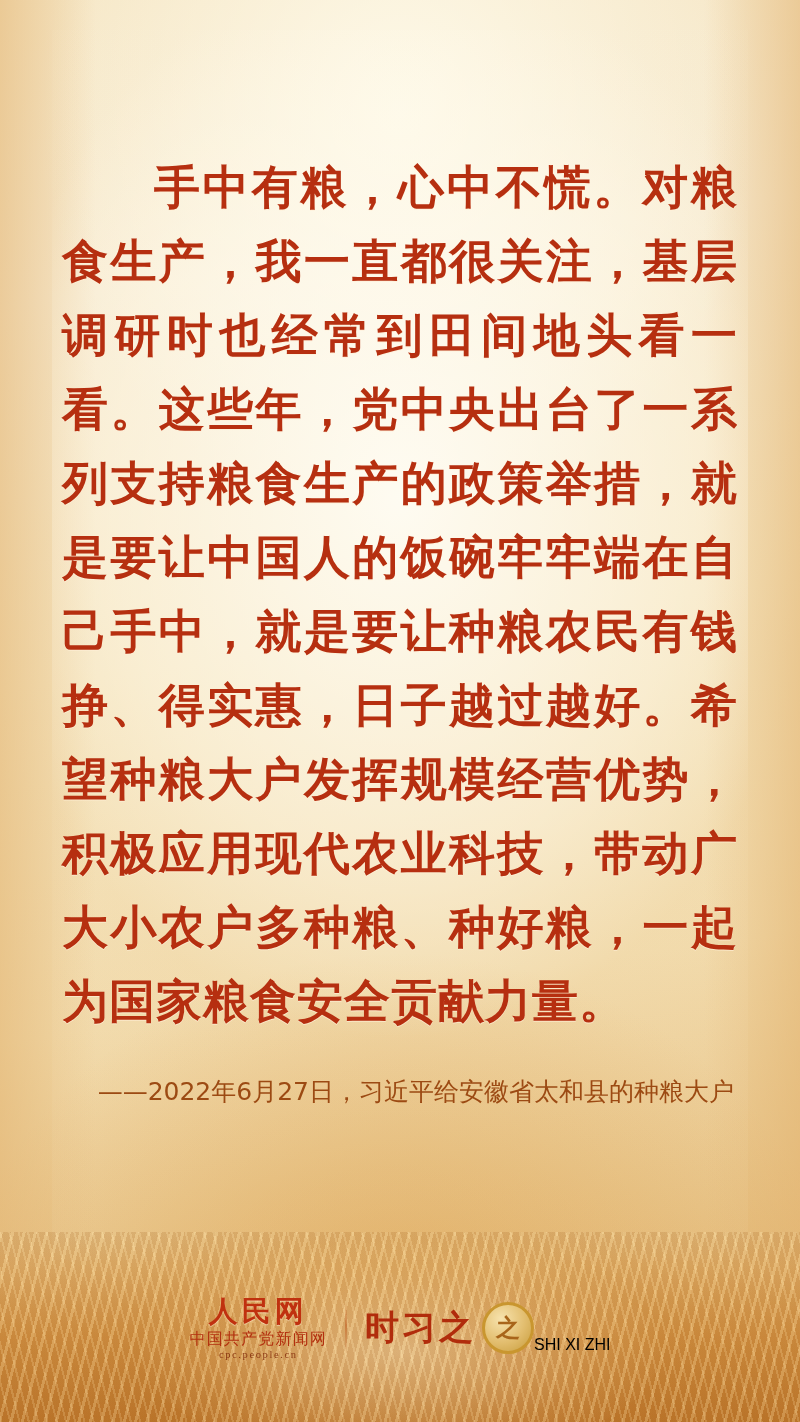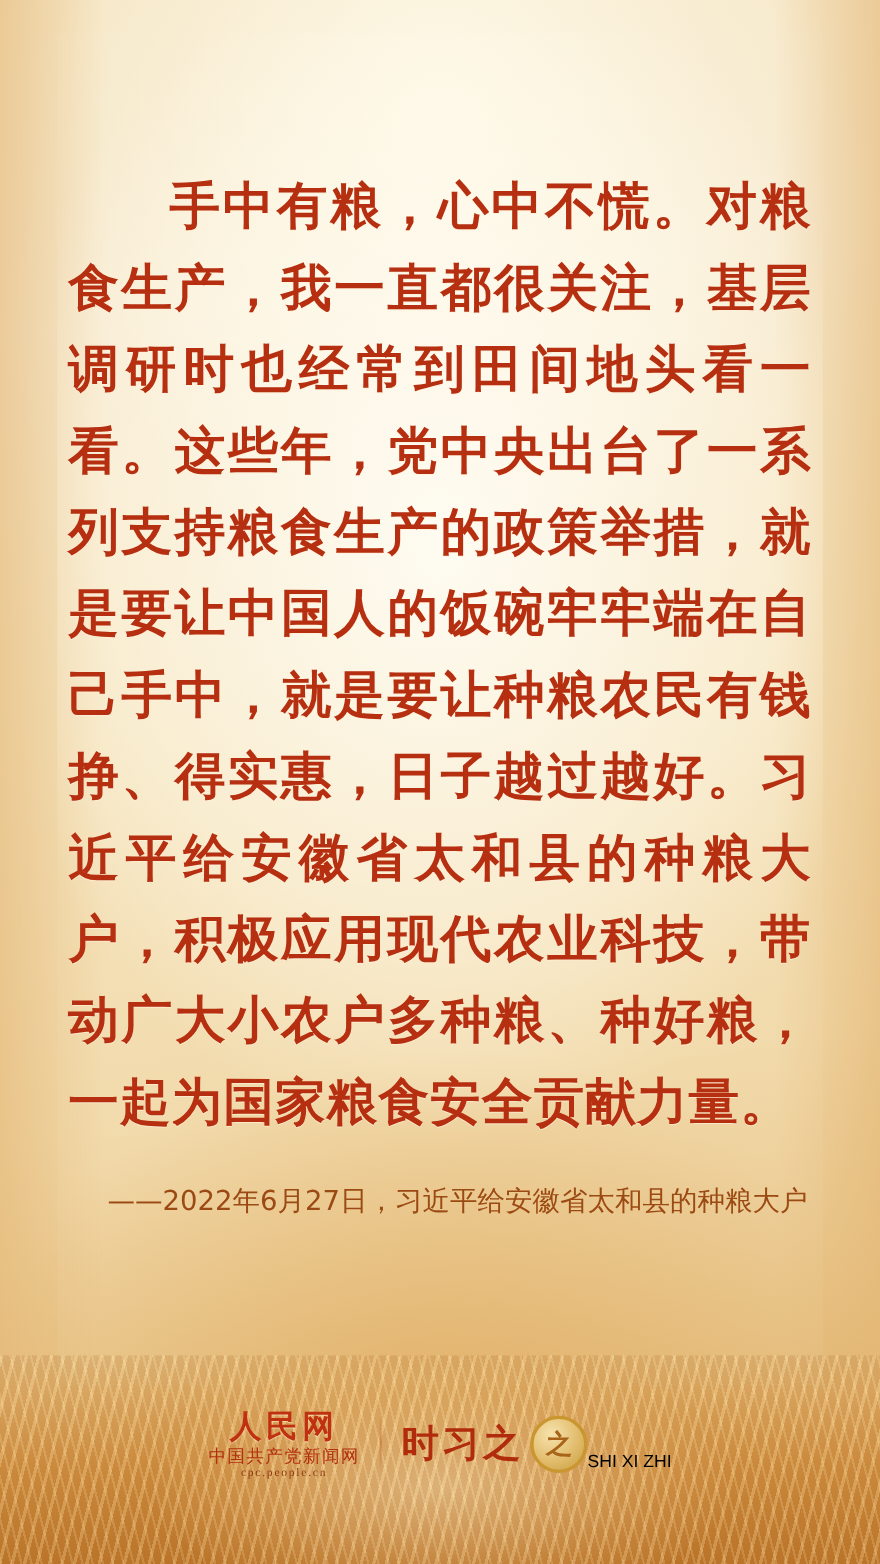--- a/index.html
+++ b/index.html
@@ -109,21 +109,21 @@
     width: 520px;
     height: 220px;
     border-radius: 50%;
     background: radial-gradient(ellipse at center, rgba(255,240,205,0.55) 0%, rgba(255,225,170,0.12) 55%, rgba(255,225,170,0) 75%);
   }
 
   
   .footer {
     position: absolute;
     left: 0;
-    bottom: 77px;
+    bottom: 62px;
     width: 800px;
     display: flex;
     align-items: center;
     justify-content: center;
     gap: 18px;
     z-index: 5;
   }
 
   .logo-people {
     display: flex;
@@ -202,21 +202,21 @@
   }
 </style>
 </head>
 <body>
 
 <div class="poster">
 
   <div class="inner-panel"></div>
 
   <div class="content">
-    <p class="quote">手中有粮，心中不慌。对粮食生产，我一直都很关注，基层调研时也经常到田间地头看一看。这些年，党中央出台了一系列支持粮食生产的政策举措，就是要让中国人的饭碗牢牢端在自己手中，就是要让种粮农民有钱挣、得实惠，日子越过越好。习近平给安徽省太和县的种粮大户，积极应用现代农业科技，带动广大小农户多种粮、种好粮，一起为国家粮食安全贡献力量。</p>
+    <p class="quote">手中有粮，心中不慌。对粮食生产，我一直都很关注，基层调研时也经常到田间地头看一看。这些年，党中央出台了一系列支持粮食生产的政策举措，就是要让中国人的饭碗牢牢端在自己手中，就是要让种粮农民有钱挣、得实惠，日子越过越好。希望种粮大户发挥规模经营优势，积极应用现代农业科技，带动广大小农户多种粮、种好粮，一起为国家粮食安全贡献力量。</p>
 
     <div class="attribution">
       <span class="line1">——2022年6月27日，习近平给安徽省太和县的种粮大户</span>
     </div>
   </div>
 
   <div class="wheat-band">
     <div class="glow"></div>
   </div>
 

